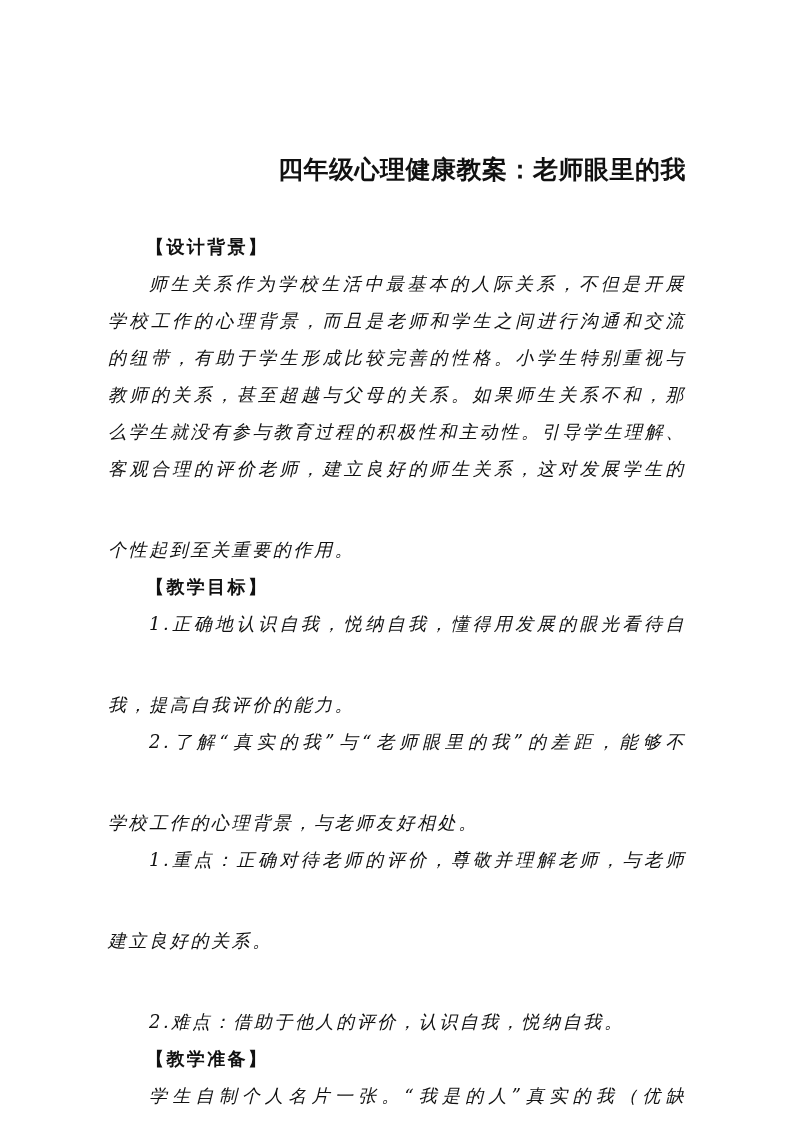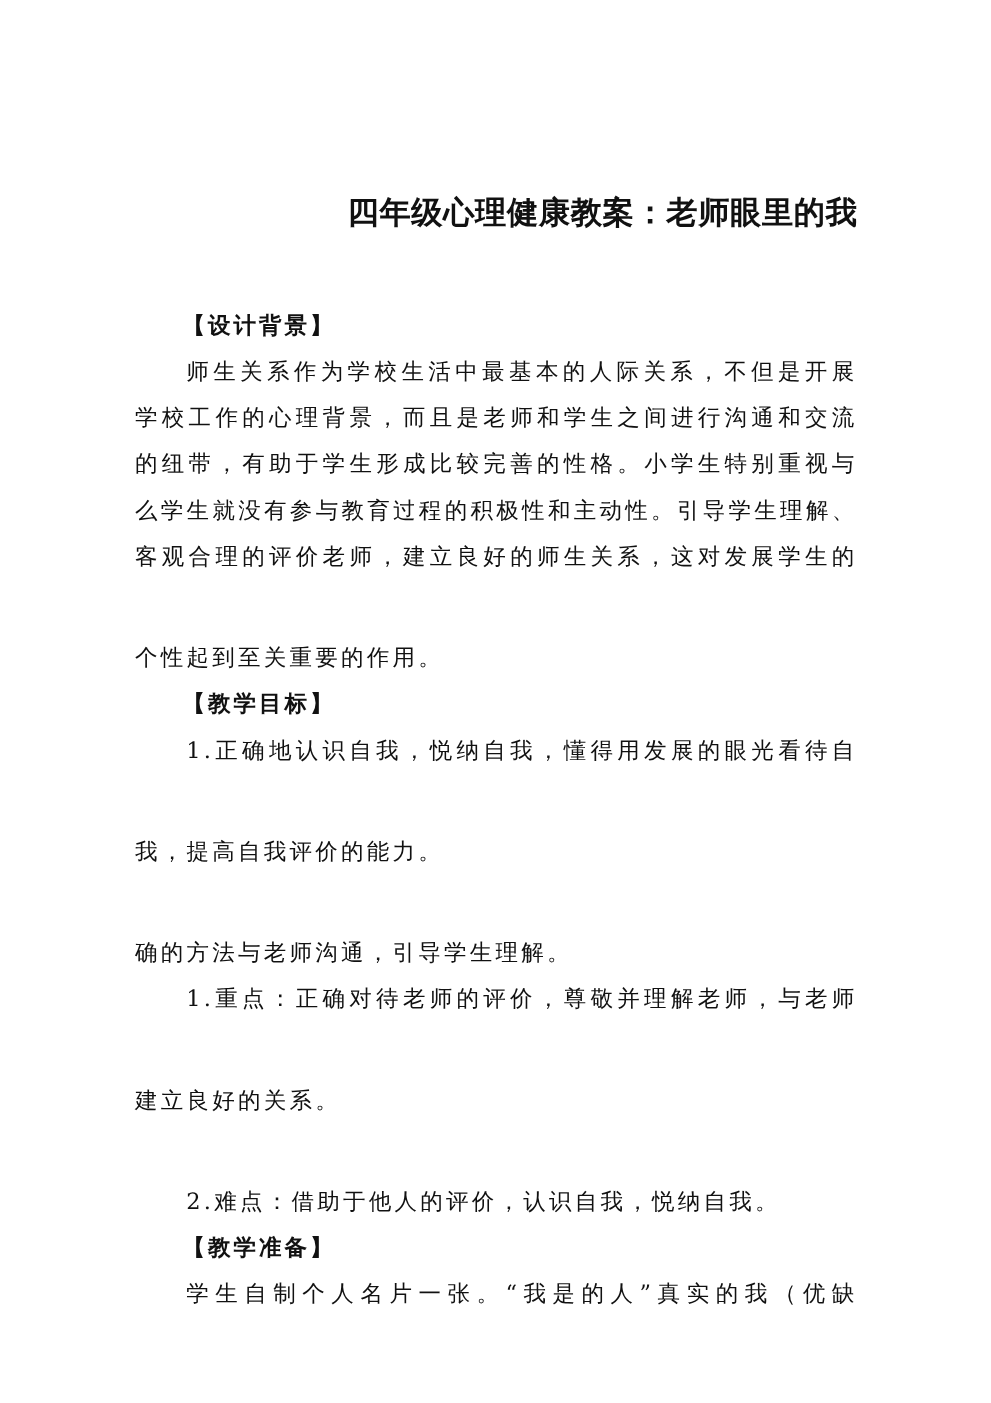--- a/index.html
+++ b/index.html
@@ -30,21 +30,21 @@
       font-family: "DejaVu Sans", "Liberation Sans", sans-serif;
       font-weight: bold;
       font-size: 25px;
       line-height: 36px;
       letter-spacing: 0.5px;
       margin: 0;
     }
     .body {
       position: absolute;
       left: 0;
-      top: 242px;
+      top: 228px;
       width: 578px;
     }
     .heading {
       font-family: "DejaVu Sans", "Liberation Sans", sans-serif;
       font-weight: bold;
       font-size: 18px;
       line-height: 37px;
       height: 37px;
       padding-left: 38px;
       letter-spacing: 2.4px;
@@ -52,20 +52,21 @@
       white-space: nowrap;
     }
     .para {
       font-size: 18px;
       line-height: 37px;
       letter-spacing: 2.6px;
       text-indent: 41px;
       margin: 0;
       text-align: justify;
       text-align-last: left;
+      font-style: italic;
     }
     .line {
       display: block;
       white-space: nowrap;
       text-align: justify;
       text-align-last: justify;
       height: 37px;
     }
     .line.last {
       text-align-last: left;
@@ -82,36 +83,38 @@
   <h1 class="title">四年级心理健康教案：老师眼里的我</h1>
 
   <div class="body">
 
     <div class="section">
       <h2 class="heading">【设计背景】</h2>
       <div class="para" style="text-indent:0">
         <span class="line first">师生关系作为学校生活中最基本的人际关系，不但是开展</span>
         <span class="line">学校工作的心理背景，而且是老师和学生之间进行沟通和交流</span>
         <span class="line">的纽带，有助于学生形成比较完善的性格。小学生特别重视与</span>
+        <span class="line">教师的关系，甚至超越与父母的关系。如果师生关系不和，那</span>
         <span class="line">么学生就没有参与教育过程的积极性和主动性。引导学生理解、</span>
         <span class="line">客观合理的评价老师，建立良好的师生关系，这对发展学生的</span>
         <span class="line last">个性起到至关重要的作用。</span>
       </div>
     </div>
 
     <div class="section">
       <h2 class="heading">【教学目标】</h2>
       <div class="para" style="text-indent:0">
         <span class="line first">1.正确地认识自我，悦纳自我，懂得用发展的眼光看待自</span>
         <span class="line last">我，提高自我评价的能力。</span>
       </div>
       <div class="para" style="text-indent:0">
+        <span class="line first">2.了解“真实的我”与“老师眼里的我”的差距，能够不</span>
       </div>
       <div class="para" style="text-indent:0">
-        <span class="line last">确的方法与老师沟通，引导学生理解。</span>
+        <span class="line last">学校工作的心理背景，与老师友好相处。</span>
       </div>
     </div>
 
     <div class="section">
       <div class="para" style="text-indent:0">
         <span class="line first">1.重点：正确对待老师的评价，尊敬并理解老师，与老师</span>
         <span class="line last">建立良好的关系。</span>
       </div>
       <div class="para" style="text-indent:0">
         <span class="line first last">2.难点：借助于他人的评价，认识自我，悦纳自我。</span>

